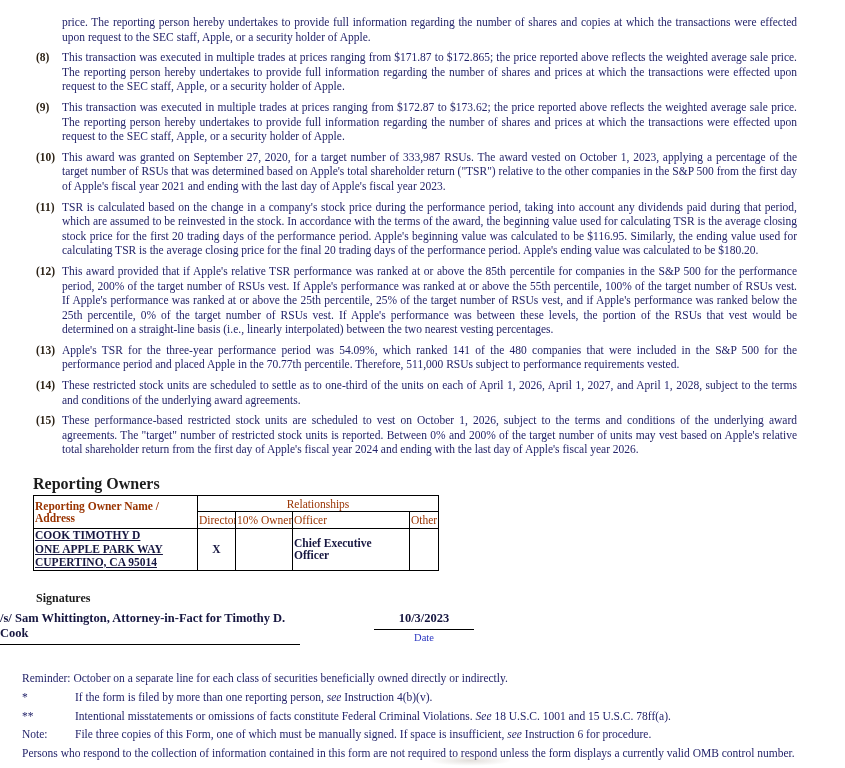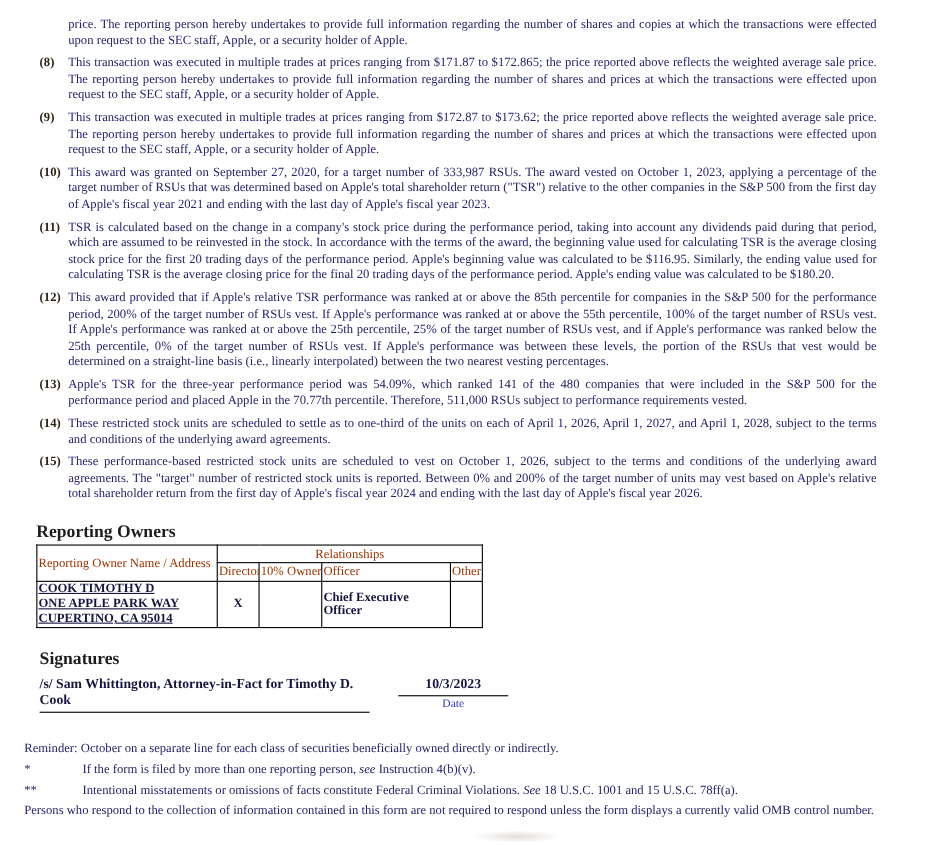--- a/index.html
+++ b/index.html
@@ -24,29 +24,29 @@
   }
   
   .footnotes{padding-top:15px;margin:0 48px 0 36px;}
   .fn{display:flex;margin-bottom:6px;font-size:11.5px;line-height:14.6px;}
   .fn-num{width:26px;flex:none;font-weight:bold;color:var(--fn-number);}
   .fn-text{flex:1;text-align:justify;color:var(--body-text);}
   
   .ro-heading{margin:18px 0 2px 33px;font-weight:bold;font-size:16px;color:var(--heading);}
   table.ro-table{margin-left:33px;border-collapse:collapse;table-layout:fixed;width:405px;font-size:11.5px;}
   table.ro-table td{border:1px solid var(--border-color);padding:0 1px;overflow:hidden;}
-  .ro-name-hdr{color:var(--table-header);vertical-align:middle;padding-left:2px;}
+  .ro-name-hdr{color:var(--table-header);vertical-align:middle;padding-left:2px;font-weight:bold;}
   .ro-rel-hdr{color:var(--table-header);text-align:center;height:15px;}
   .ro-sub{color:var(--table-header);height:16px;white-space:nowrap;}
   .ro-name{font-weight:bold;color:var(--table-data);line-height:13.5px;padding:2px 2px 3px 2px;text-decoration:underline;}
   .ro-x{text-align:center;font-weight:bold;color:var(--table-data);}
   .ro-officer{font-weight:bold;color:var(--table-data);padding-left:2px;}
   
-  .sig-heading{margin:20px 0 5px 36px;font-weight:bold;font-size:16px;color:var(--heading);}
-  .sig-row{display:flex;margin-left:36px;}
+  .sig-heading{margin:20px 0 5px 36px;font-weight:bold;font-size:12px;color:var(--heading);}
+  .sig-row{display:flex;gap:48px;}
   .sig-col{width:300px;}
   .date-col{width:100px;margin-left:26px;}
   .sig-value{font-weight:bold;font-size:12.5px;color:var(--sig-text);border-bottom:1px solid var(--border-color);padding-bottom:3px;}
   .date-value{font-weight:bold;font-size:12.5px;color:var(--sig-text);border-bottom:1px solid var(--border-color);padding-bottom:3px;text-align:center;}
   .sig-label,.date-label{text-align:center;font-size:10.5px;color:var(--label-blue);margin-top:2px;}
   .sig-ast{color:var(--ast-orange);font-size:9px;text-decoration:underline;text-decoration-color:var(--label-blue);}
   
   .footer{margin:26px 30px 0 22px;font-size:11.5px;color:var(--body-text);line-height:14.5px;}
   .reminder{margin-bottom:5px;}
   .note-row{display:flex;margin-bottom:4px;}
@@ -149,17 +149,21 @@
   <div class="footer">
     <div class="reminder">Reminder: October on a separate line for each class of securities beneficially owned directly or indirectly.</div>
     <div class="note-row">
       <div class="note-marker">*</div>
       <div class="note-text"><span>If the form is filed by more than one reporting person, </span><i>see</i><span> Instruction 4(b)(v).</span></div>
     </div>
     <div class="note-row">
       <div class="note-marker">**</div>
       <div class="note-text"><span>Intentional misstatements or omissions of facts constitute Federal Criminal Violations. </span><i>See</i><span> 18 U.S.C. 1001 and 15 U.S.C. 78ff(a).</span></div>
     </div>
+    <div class="note-row">
+      <div class="note-marker">Note:</div>
+      <div class="note-text"><span>File three copies of this Form, one of which must be manually signed. If space is insufficient, </span><i>see</i><span> Instruction 6 for procedure.</span></div>
+    </div>
     <div class="omb">Persons who respond to the collection of information contained in this form are not required to respond unless the form displays a currently valid OMB control number.</div>
   </div>
 
   <div class="artifact"></div>
 </div>
 
 </body></html>

